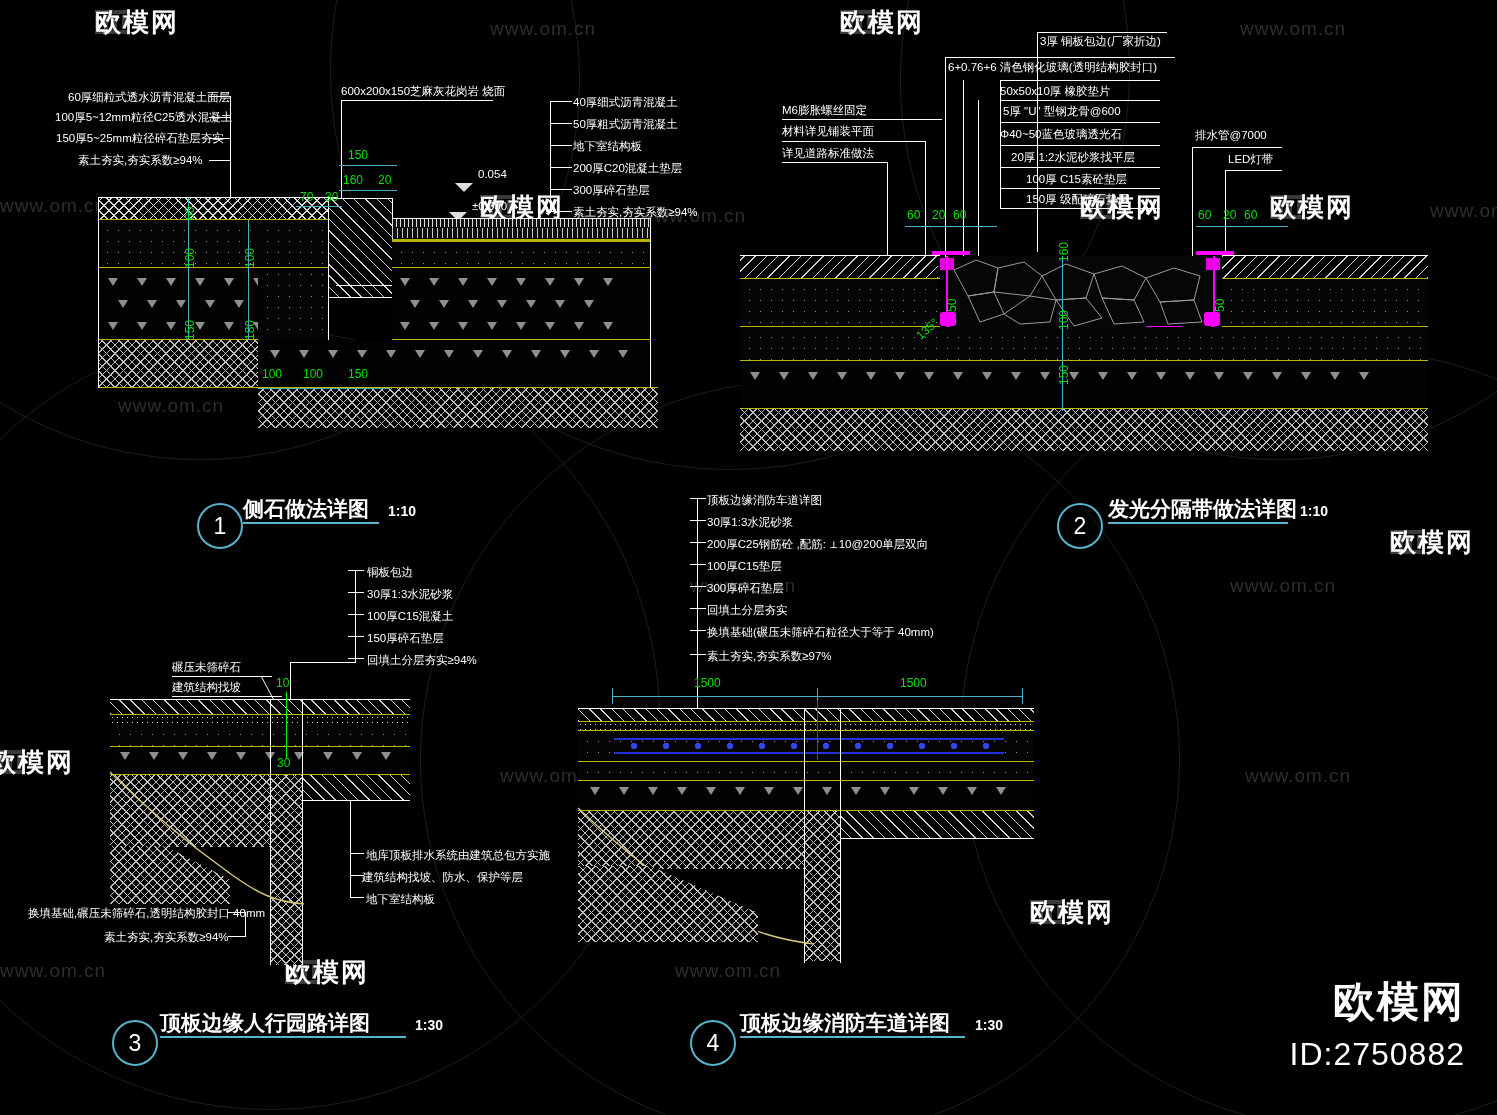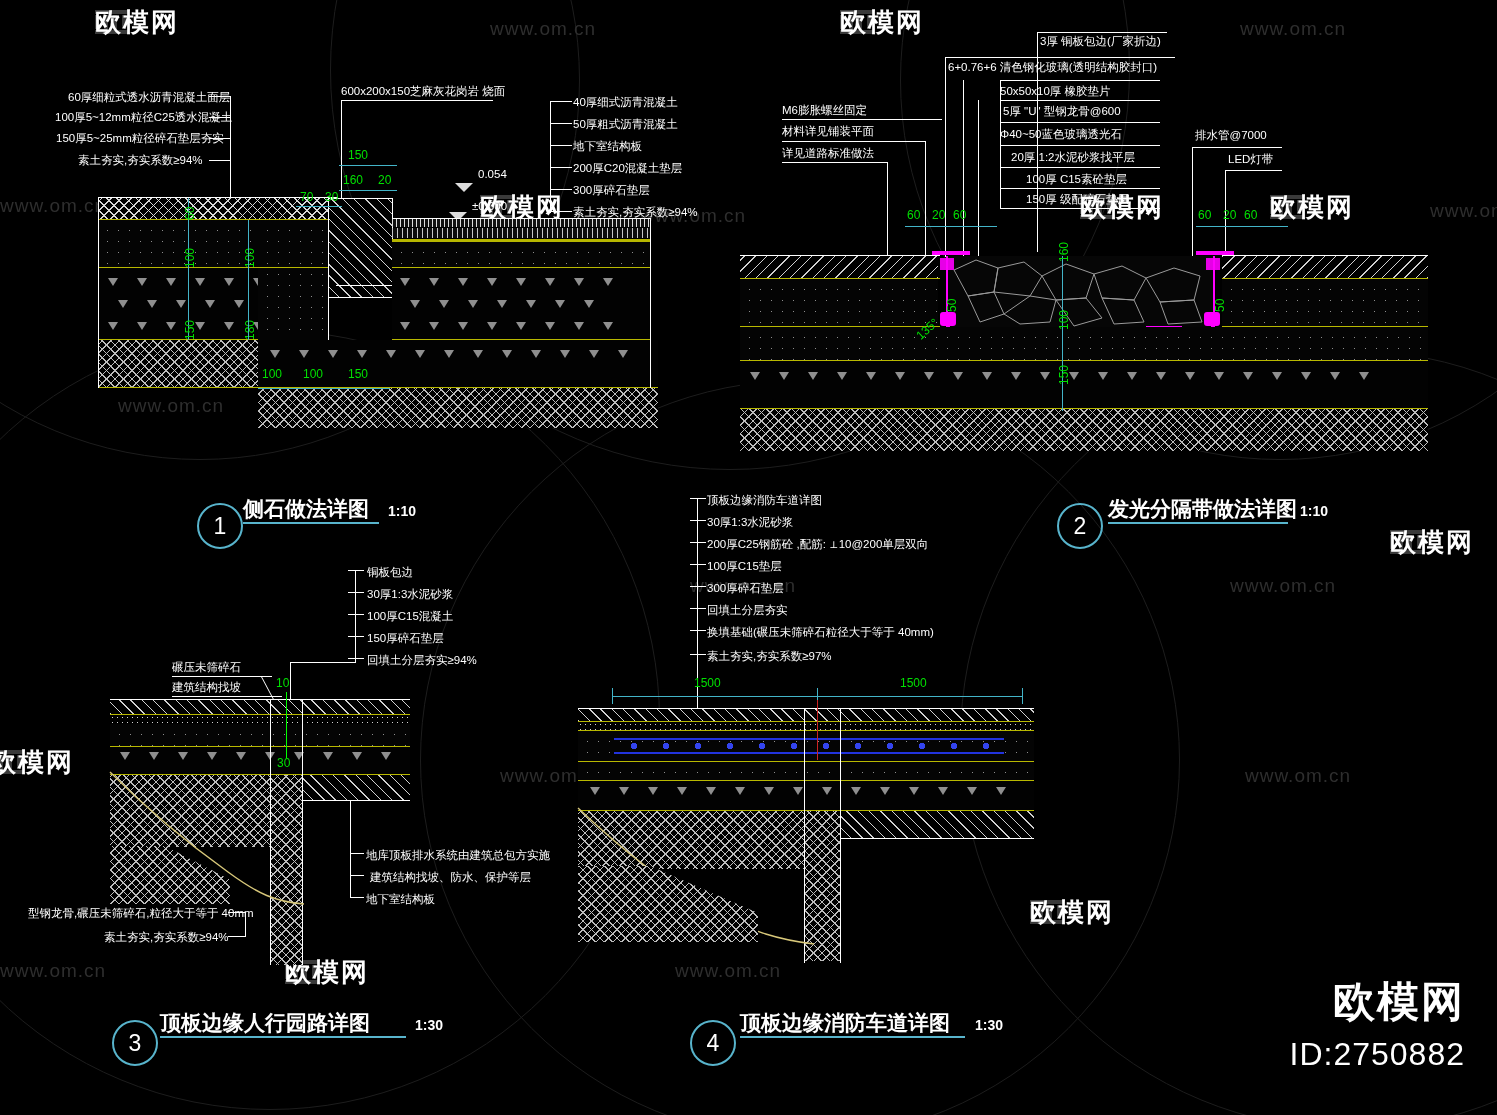--- a/index.html
+++ b/index.html
@@ -607,28 +607,28 @@
     <div class="hatch-diag" style="left:302px;top:775px;width:108px;height:26px;"></div>
     <div class="ln lnv" style="left:270px;top:700px;height:265px;"></div>
     <div class="ln lnv" style="left:302px;top:700px;height:265px;"></div>
     <div class="ln lnh" style="left:302px;top:800px;width:108px;"></div>
 
     <svg style="position:absolute;left:108px;top:770px;" width="200" height="200" viewBox="0 0 200 200">
       <path d="M2 2 C 40 40, 78 72, 120 102 C 150 124, 168 132, 196 134" fill="none" stroke="#d8c87a" stroke-width="1.4"></path>
     </svg>
     <div class="hatch-brick" style="left:110px;top:846px;width:120px;height:58px;clip-path:polygon(0 0,46% 0,100% 58%,100% 100%,0 100%);"></div>
 
-    <div class="txt" style="left:28px;top:906px;">型钢龙骨,碾压未筛碎石,粒径大于等于 40mm</div>
+    <div class="txt" style="left:28px;top:906px;">换填基础,碾压未筛碎石,透明结构胶封口 40mm</div>
     <div class="txt" style="left:104px;top:930px;">素土夯实,夯实系数≥94%</div>
     <div class="leaderv" style="left:245px;top:912px;height:24px;"></div>
     <div class="leader" style="left:228px;top:912px;width:18px;"></div>
     <div class="leader" style="left:228px;top:936px;width:18px;"></div>
 
     <div class="txt" style="left:366px;top:848px;">地库顶板排水系统由建筑总包方实施</div>
-    <div class="txt" style="left:370px;top:870px;">建筑结构找坡、防水、保护等层</div>
+    <div class="txt" style="left:362px;top:870px;">建筑结构找坡、防水、保护等层</div>
     <div class="txt" style="left:366px;top:892px;">地下室结构板</div>
     <div class="leader" style="left:350px;top:853px;width:14px;"></div>
     <div class="leader" style="left:350px;top:875px;width:14px;"></div>
     <div class="leader" style="left:350px;top:897px;width:14px;"></div>
     <div class="leaderv" style="left:350px;top:800px;height:98px;"></div>
 
     <div class="dim" style="left:276px;top:676px;">10</div>
     <div class="dim" style="left:277px;top:756px;">30</div>
     <div class="ln lnv gr" style="left:286px;top:692px;height:66px;"></div>
 

